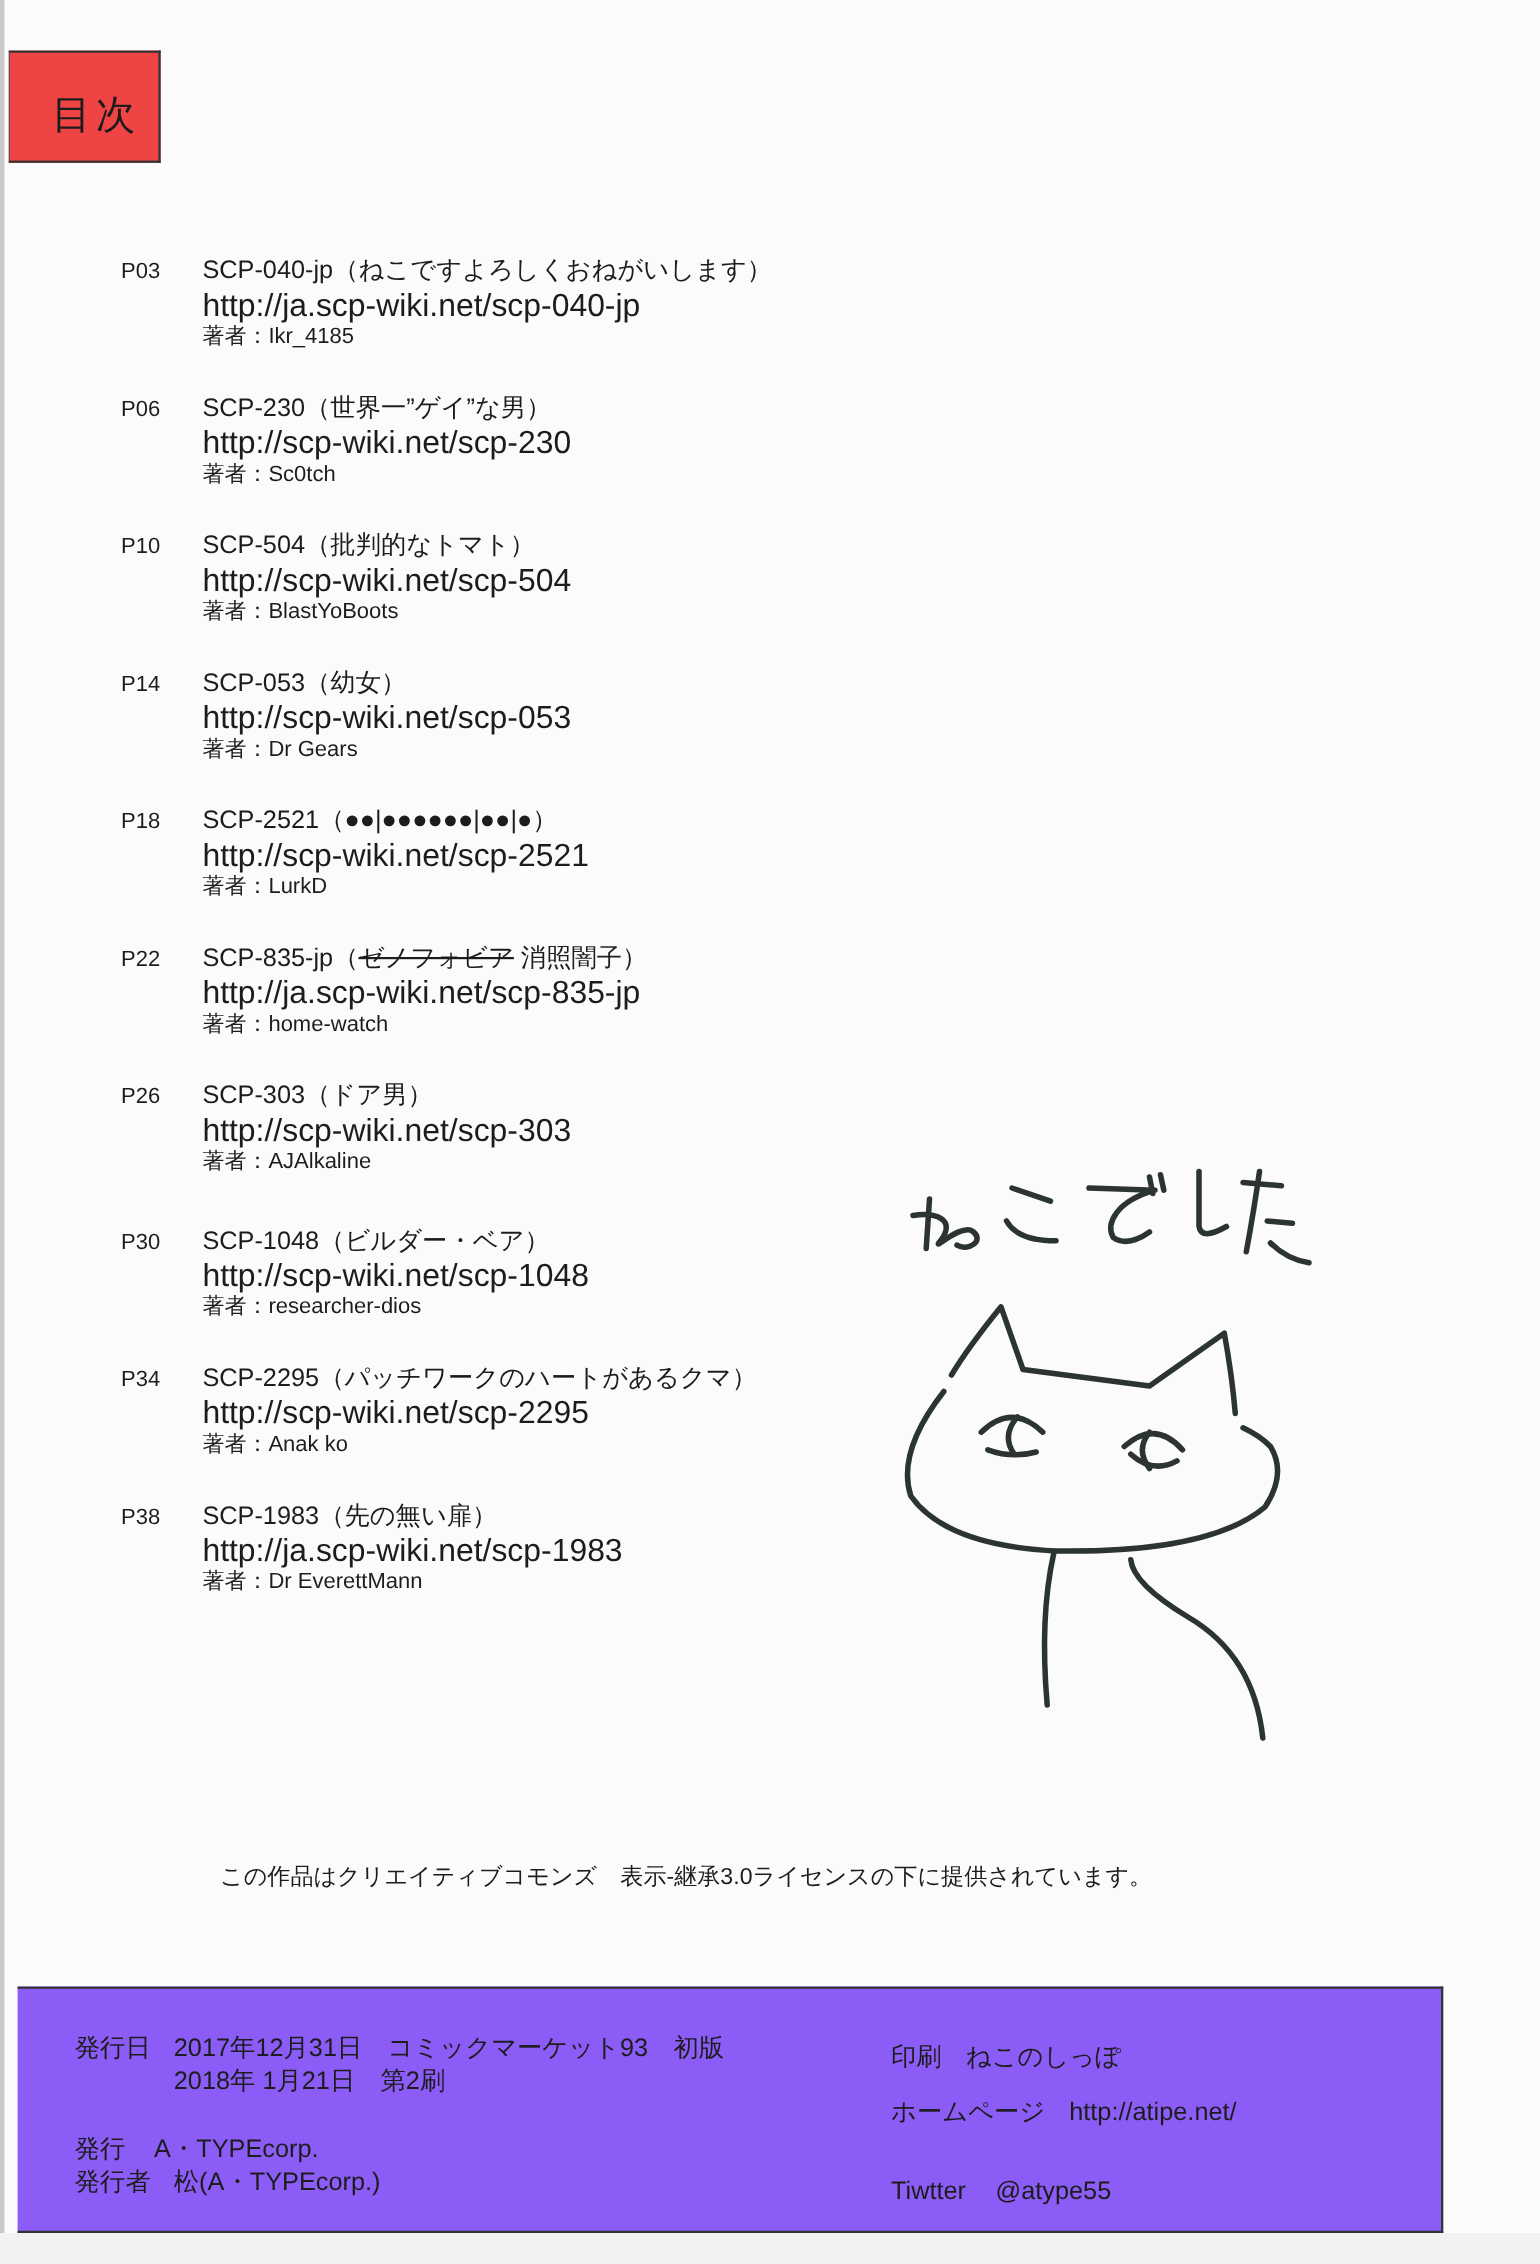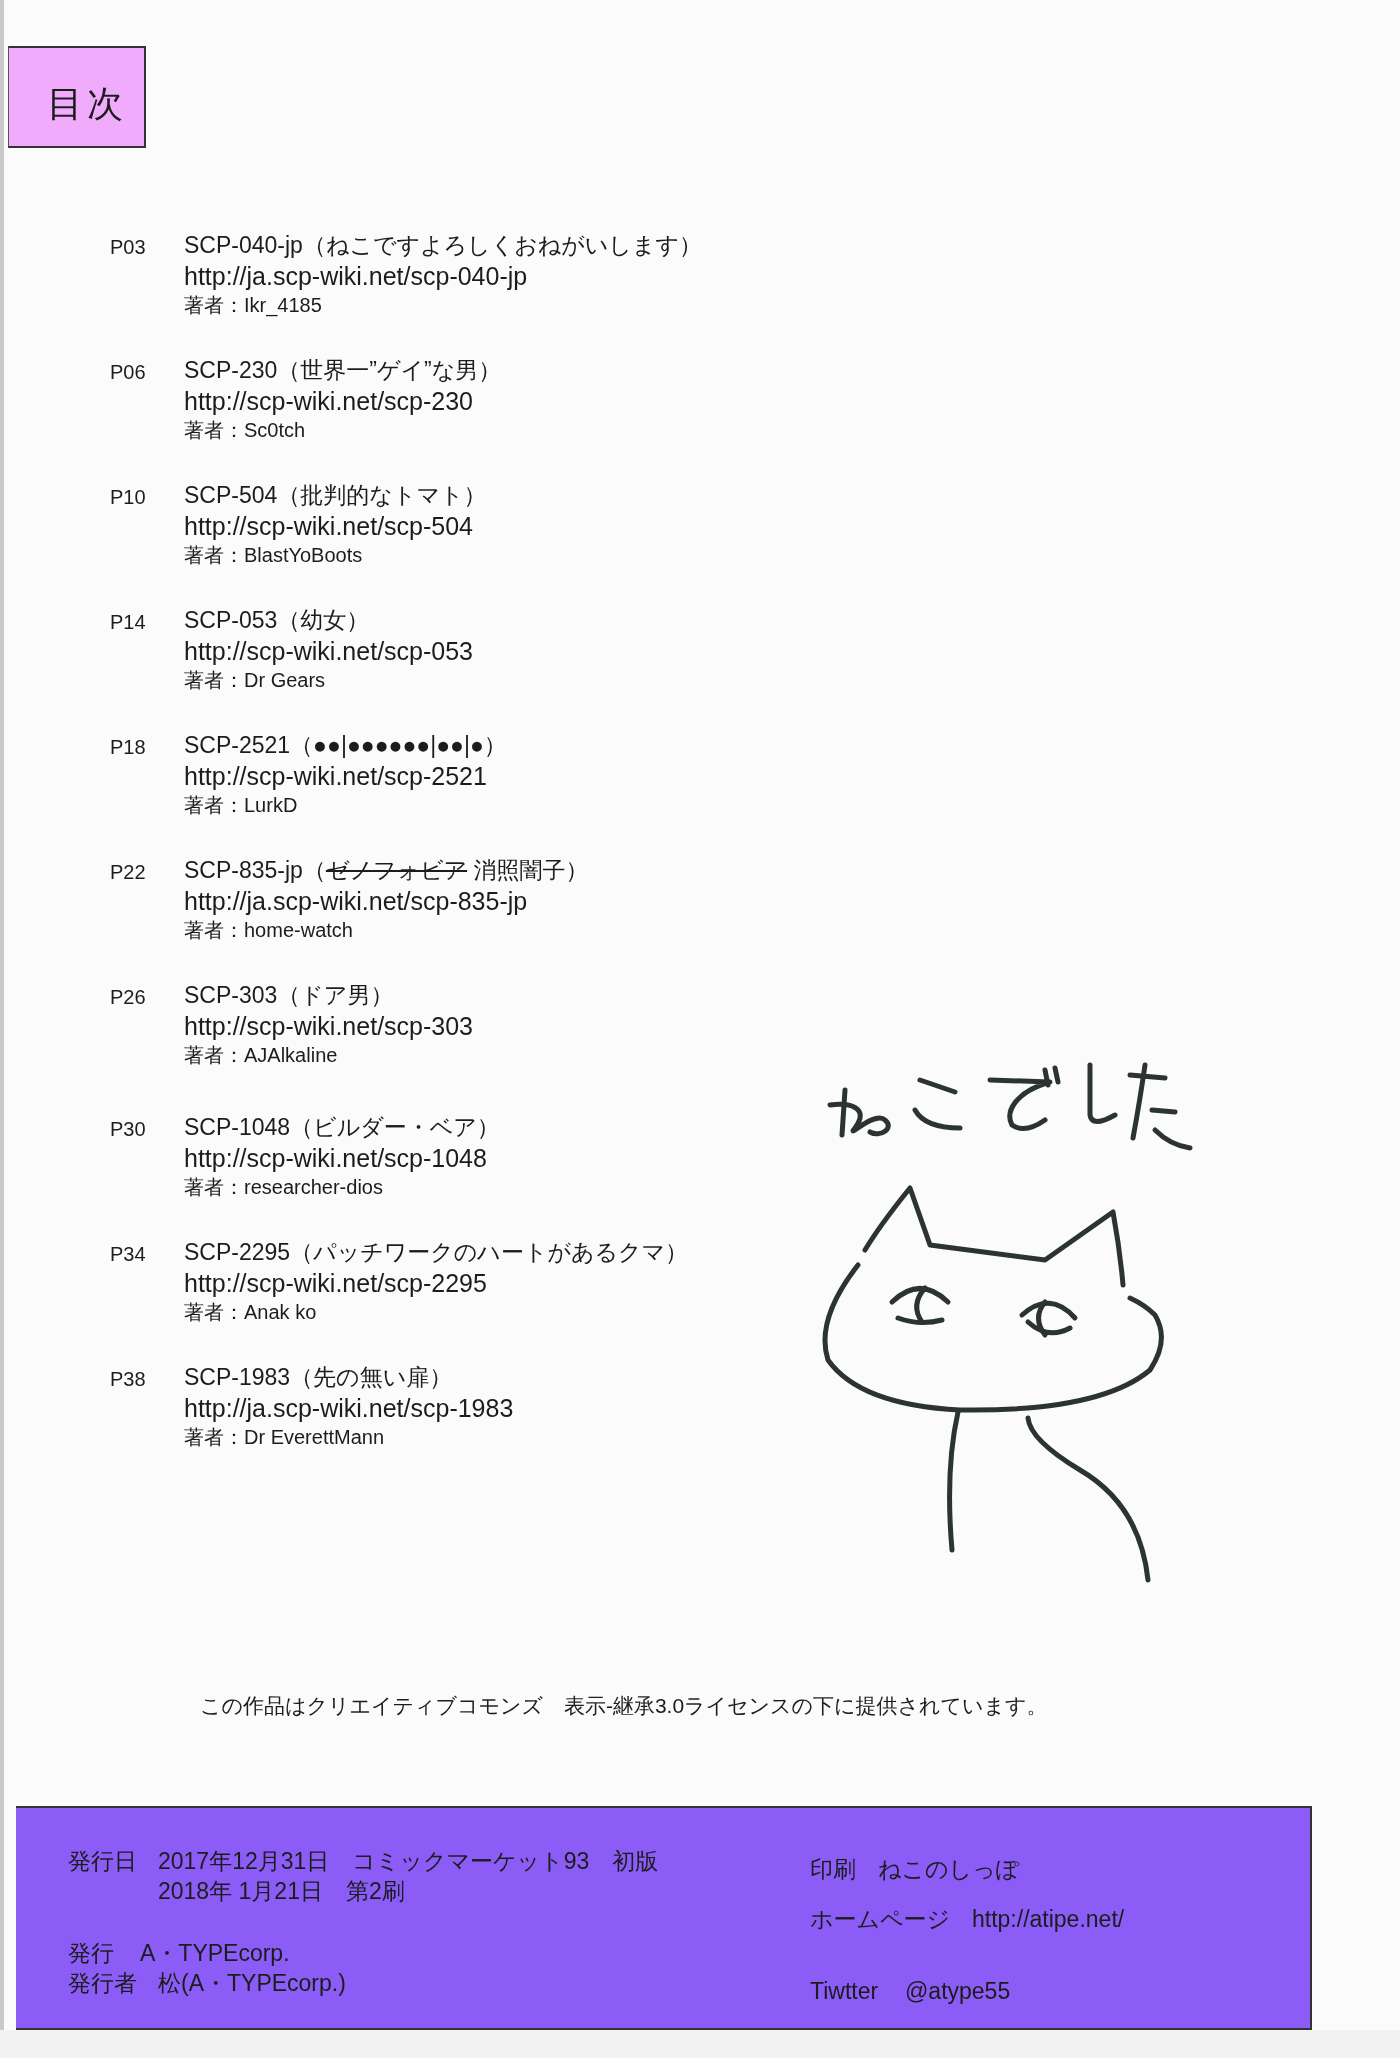--- a/index.html
+++ b/index.html
@@ -1,26 +1,26 @@
 <!DOCTYPE html>
 <html><head>
 <meta charset="utf-8">
 <style>
   html, body { margin:0; padding:0; }
   body { width:1400px; height:2058px; background:#fbfbfb; position:relative; overflow:hidden;
          font-family:"Liberation Sans","DejaVu Sans",sans-serif; color:#1c1c1c; }
   .left-edge { position:absolute; left:0; top:0; width:4px; height:2058px; background:#c9c9c9; }
   .title-box { position:absolute; left:8px; top:46px; width:138px; height:102px; border:2px solid #333;
-               border-left:1px solid #555; background:#f0abfc; box-sizing:border-box; }
+               border-left:1px solid #555; background:#ef4444; box-sizing:border-box; }
   .title-box span { position:absolute; left:38px; top:32px; font-size:36px; letter-spacing:4px; }
   .toc { position:absolute; left:0; top:228px; }
   .entry { position:absolute; left:0; width:800px; height:110px; }
   .entry .page { position:absolute; left:110px; top:8px; font-size:20px; }
   .entry .title { position:absolute; left:184px; top:2px; font-size:23px; white-space:nowrap; }
-  .entry .url { position:absolute; left:184px; top:34px; font-size:25px; white-space:nowrap; }
+  .entry .url { position:absolute; left:184px; top:34px; font-size:29px; white-space:nowrap; }
   .entry .author { position:absolute; left:184px; top:64px; font-size:20px; white-space:nowrap; }
   .strike { text-decoration:line-through;text-align:right; }
   .cat { position:absolute; left:800px; top:1050px; width:420px; height:560px; }
   .license { position:absolute; left:200px; top:1692px; font-size:21px; white-space:nowrap; }
   .colophon { position:absolute; left:16px; top:1806px; width:1296px; height:224px;
               border:2px solid #333; border-left:none; background:#8b5cf6; box-sizing:border-box; }
   .colophon .row { position:absolute; font-size:23px; white-space:nowrap; }
   .lbl { display:inline-block; }
   .bottom-strip { position:absolute; left:0; top:2030px; width:1400px; height:28px; background:#f2f2f2; }
 </style>

